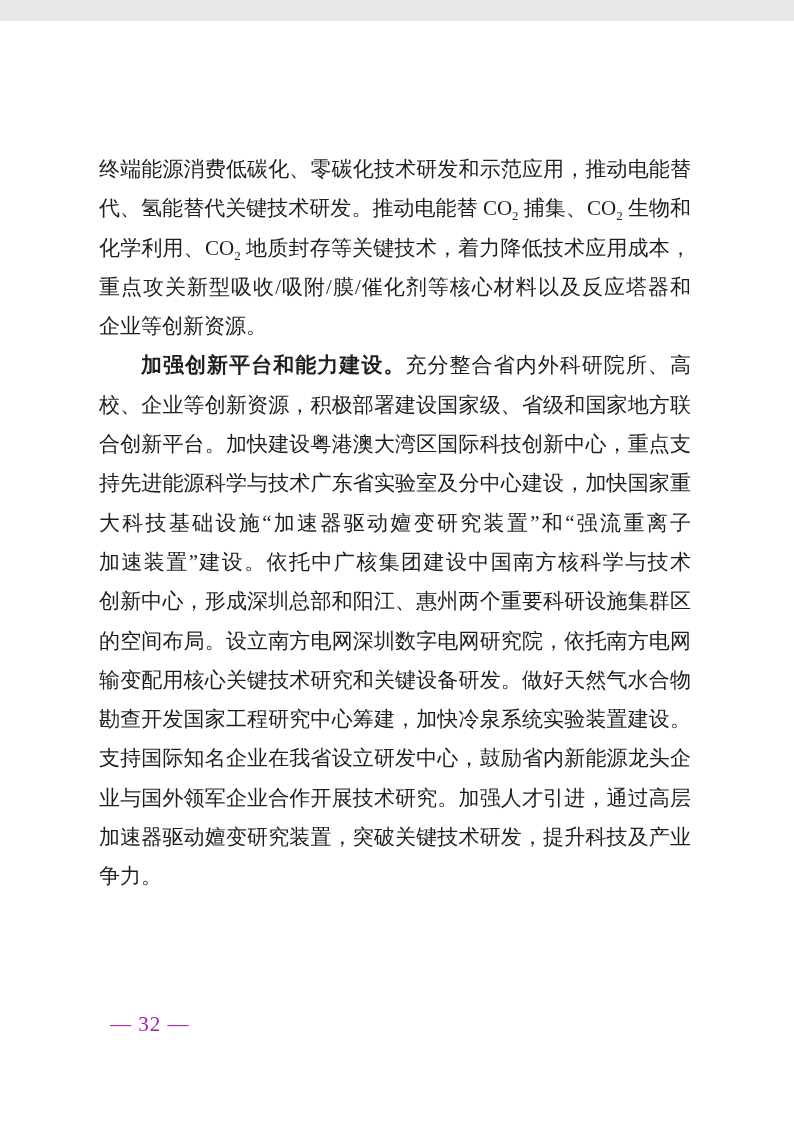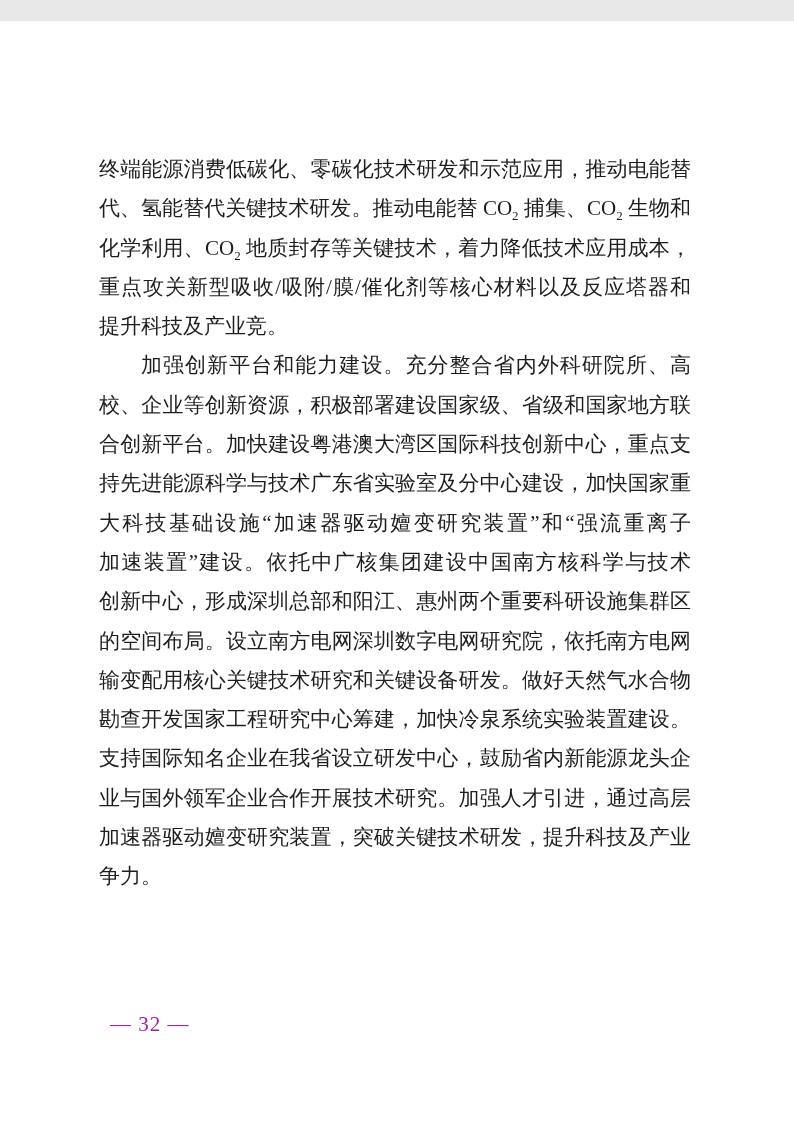--- a/index.html
+++ b/index.html
@@ -32,21 +32,21 @@
     text-align-last: justify;
     text-justify: inter-character;
     overflow: hidden;
   }
   .line.plast {
     text-align-last: left;
   }
   .line.indent {
     text-indent: 2em;
   }
-  .bold { font-weight: normal; }
+  .bold { font-weight: bold; }
   sub {
     font-size: 13px;
     line-height: 0;
     vertical-align: -5px;
   }
   .footer {
     position: absolute;
     left: 110px;
     top: 988px;
     font-size: 21px;
@@ -58,21 +58,21 @@
 </head>
 <body>
 
 <div class="page">
   <div class="doc-body">
       <div class="para">
         <div class="line"><span>终端能源消费低碳化、零碳化技术研发和示范应用，推动电能替</span></div>
         <div class="line"><span>代、氢能替代关键技术研发。推动电能替 CO</span><sub>2</sub><span> 捕集、CO</span><sub>2</sub><span> 生物和</span></div>
         <div class="line"><span>化学利用、CO</span><sub>2</sub><span> 地质封存等关键技术，着力降低技术应用成本，</span></div>
         <div class="line"><span>重点攻关新型吸收/吸附/膜/催化剂等核心材料以及反应塔器和</span></div>
-        <div class="line plast"><span>提升科技及产业竞。</span></div>
+        <div class="line plast"><span>企业等创新资源。</span></div>
       </div>
       <div class="para">
         <div class="line indent"><span class="bold">加强创新平台和能力建设。</span><span>充分整合省内外科研院所、高</span></div>
         <div class="line"><span>校、企业等创新资源，积极部署建设国家级、省级和国家地方联</span></div>
         <div class="line"><span>合创新平台。加快建设粤港澳大湾区国际科技创新中心，重点支</span></div>
         <div class="line"><span>持先进能源科学与技术广东省实验室及分中心建设，加快国家重</span></div>
         <div class="line"><span>大科技基础设施“加速器驱动嬗变研究装置”和“强流重离子</span></div>
         <div class="line"><span>加速装置”建设。依托中广核集团建设中国南方核科学与技术</span></div>
         <div class="line"><span>创新中心，形成深圳总部和阳江、惠州两个重要科研设施集群区</span></div>
         <div class="line"><span>的空间布局。设立南方电网深圳数字电网研究院，依托南方电网</span></div>

